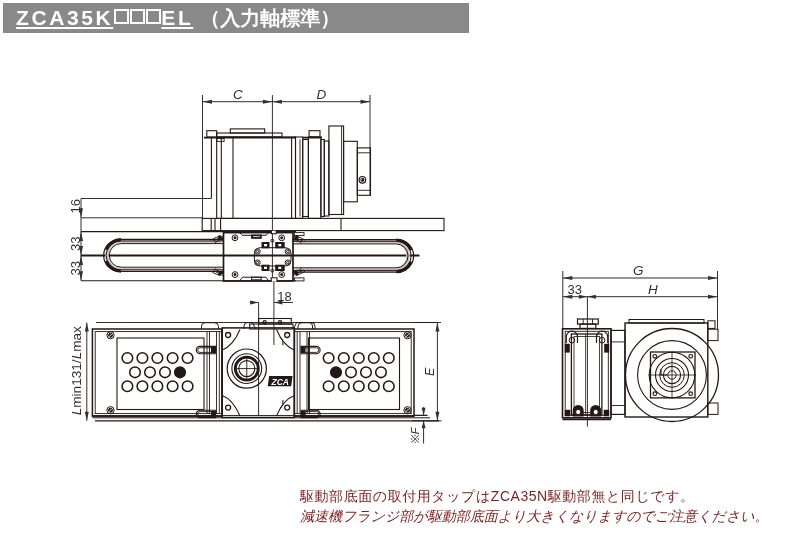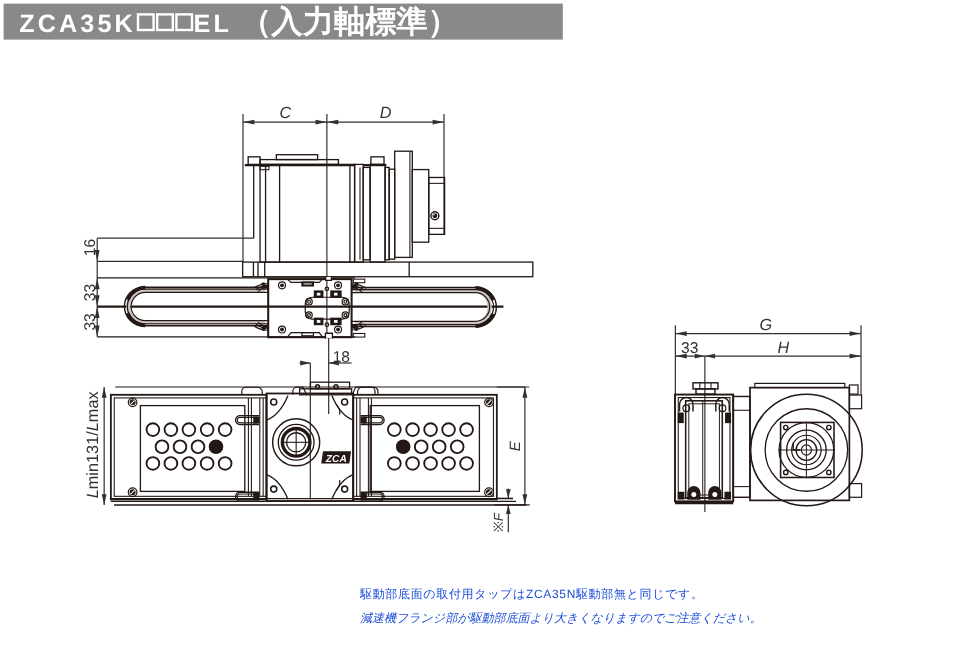--- a/index.html
+++ b/index.html
@@ -1,21 +1,21 @@
 <!DOCTYPE html>
 <html><head>
 <meta charset="utf-8">
 <style>
 html,body{margin:0;padding:0;background:#fff;}
 body{width:800px;height:550px;position:relative;font-family:"Liberation Sans",sans-serif;overflow:hidden;}
 #titlebar{position:absolute;left:3px;top:3px;width:466px;height:30px;background:#898989;color:#fff;font-weight:bold;white-space:nowrap;}
-#titlebar .lat{font-size:21px;line-height:30px;letter-spacing:2.6px;}
-#titlebar .jp{font-size:26px;line-height:30px;}
+#titlebar .lat{font-size:21px;line-height:30px;letter-spacing:2.6px;text-decoration:underline;}
+#titlebar .jp{font-size:20px;line-height:30px;}
 #titlebar .bx{display:inline-block;width:11px;height:11px;border:2px solid #fff;margin:0 0.5px 1px 0.5px;vertical-align:baseline;}
-.note{position:absolute;left:300px;color:#1d4ed8;font-size:10px;letter-spacing:0;}
+.note{position:absolute;left:300px;color:#7f1d1d;font-size:14px;letter-spacing:0;}
 svg{position:absolute;left:0;top:0;}
 </style>
 </head>
 <body>
 <div id="titlebar"><span class="lat" style="padding-left:13px;">ZCA35K</span><span class="bx"></span><span class="bx"></span><span class="bx"></span><span class="lat">EL</span><span class="jp" style="padding-left:7px;">（入力軸標準）</span></div>
 <svg width="800" height="550" viewBox="0 0 800 550">
 <g id="dims" stroke="#332e2d" stroke-width="1" fill="none">
 
 <line x1="202.5" y1="101.7" x2="370" y2="101.7"></line>
 <line x1="202.5" y1="95" x2="202.5" y2="218.4"></line>

